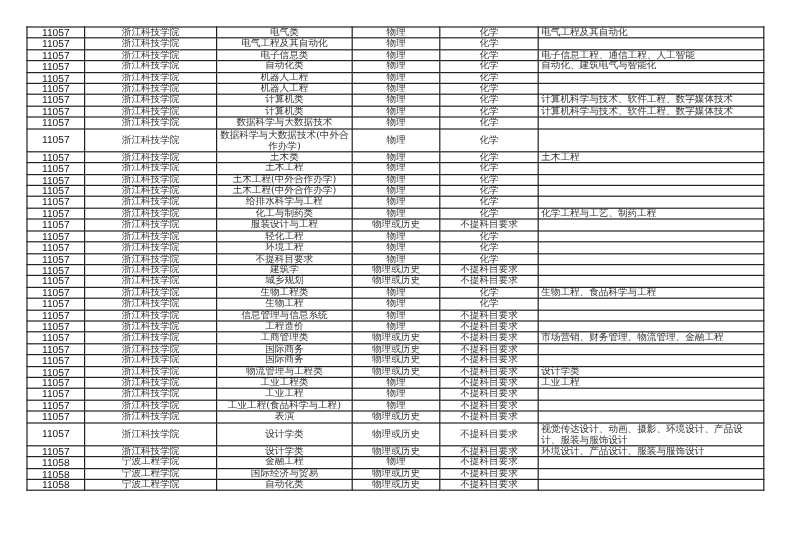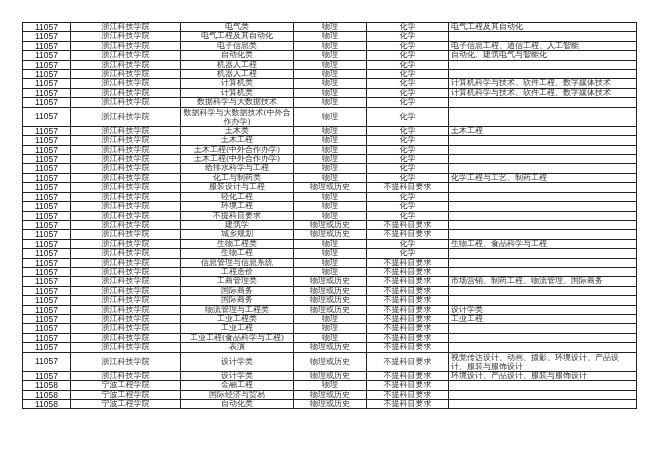--- a/index.html
+++ b/index.html
@@ -258,21 +258,21 @@
         <td class="c">物理</td>
         <td class="c">不提科目要求</td>
         <td class="l"></td>
       </tr>
       <tr>
         <td class="code">11057</td>
         <td class="c">浙江科技学院</td>
         <td class="c">工商管理类</td>
         <td class="c">物理或历史</td>
         <td class="c">不提科目要求</td>
-        <td class="l">市场营销、制药工程、物流管理、国际商务</td>
+        <td class="l">市场营销、财务管理、物流管理、金融工程</td>
       </tr>
       <tr>
         <td class="code">11057</td>
         <td class="c">浙江科技学院</td>
         <td class="c">国际商务</td>
         <td class="c">物理或历史</td>
         <td class="c">不提科目要求</td>
         <td class="l"></td>
       </tr>
       <tr>

